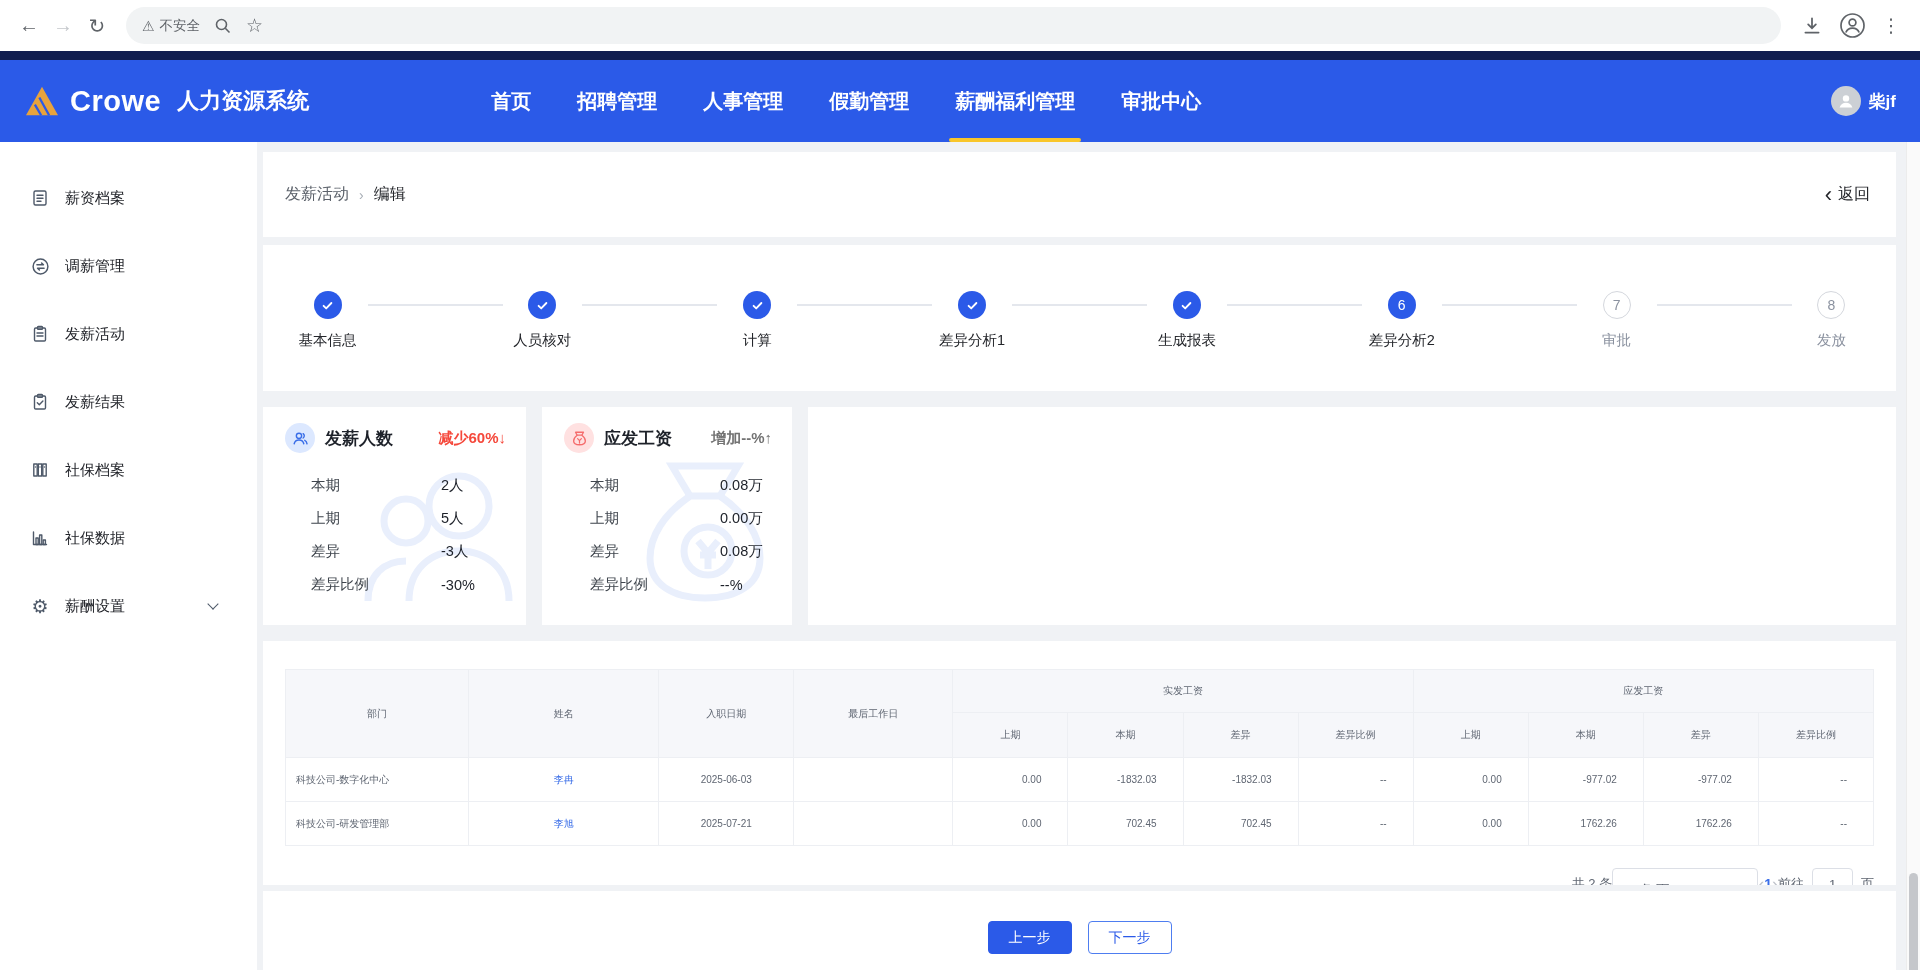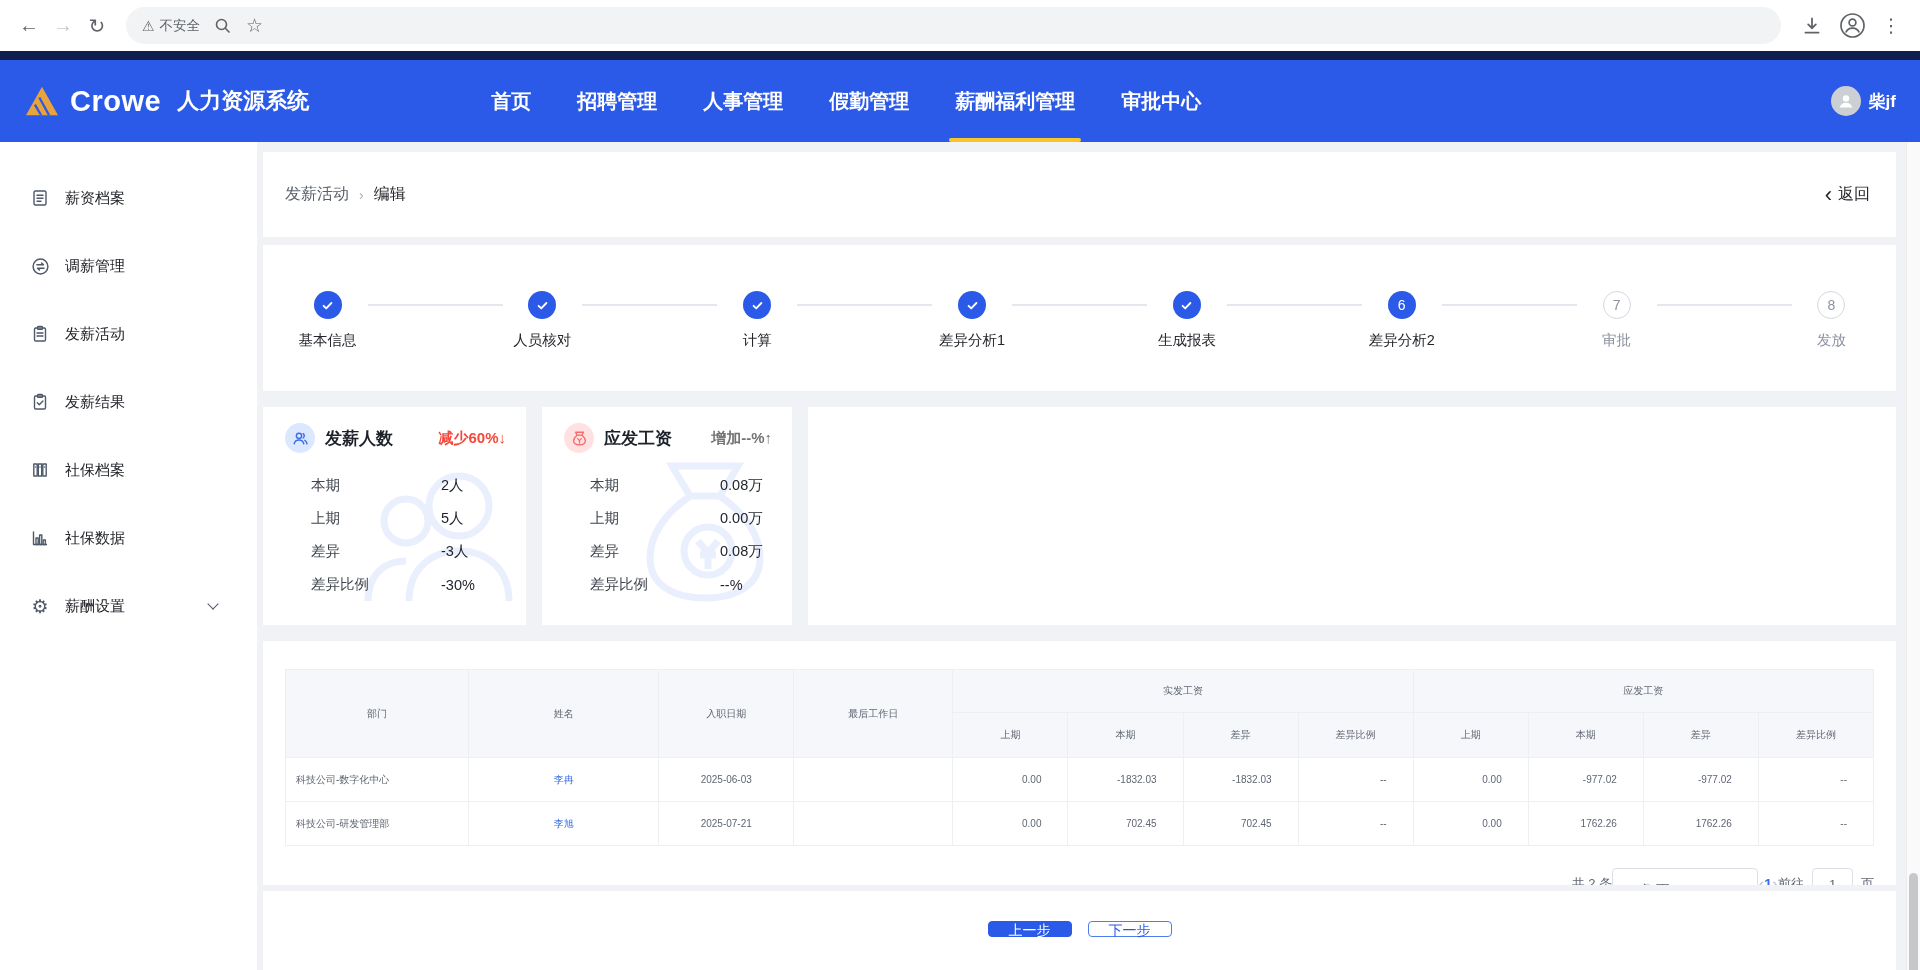--- a/index.html
+++ b/index.html
@@ -95,21 +95,21 @@
   .pag-wrap { margin-top:22px; display:flex; justify-content:flex-end; align-items:center; font-size:13px; color:#5f6672; }
   .pag-size { height:32px; width:146px; border:1px solid #dcdfe6; border-radius:4px; display:flex; align-items:flex-end; padding:8px 10px 0 12px; gap:6px; cursor:pointer; background:#fff; }
   .pag-size .caret { margin-left:auto; color:#c0c4cc; font-size:11px; }
   .pag-arrow { color:#c0c4cc; font-size:18px; cursor:pointer; line-height:32px; }
   .pag-cur { color:#3a6ee8; font-weight:700; font-size:14px; line-height:32px; cursor:pointer; }
   .pag-goto { display:flex; align-items:center; gap:8px; }
   .pag-input { width:41px; height:32px; border:1px solid #dcdfe6; border-radius:4px; display:flex; align-items:center; justify-content:center; color:#5f6672; background:#fff; }
 
   
   .footer-panel { height:94px; display:flex; justify-content:center; gap:16px; padding-top:30px; }
-  .btn { height:16px; width:84px; border-radius:4px; font-size:14px; cursor:pointer; font-family:inherit; }
+  .btn { height:33px; width:84px; border-radius:4px; font-size:14px; cursor:pointer; font-family:inherit; }
   .btn.primary { background:#2b5ae8; color:#fff; border:1px solid #2b5ae8; }
   .btn.ghost { background:#fff; color:#2b5ae8; border:1px solid #4e7df0; }
 
   
   .scrollbar { position:absolute; right:0; top:0; bottom:0; width:14px; background:#fafafa; border-left:1px solid #ececec; }
   .scroll-thumb { position:absolute; left:2px; right:2px; top:731px; height:140px; background:#c5c7cb; border-radius:6px; }
 </style>
 </head>
 <body>
 

